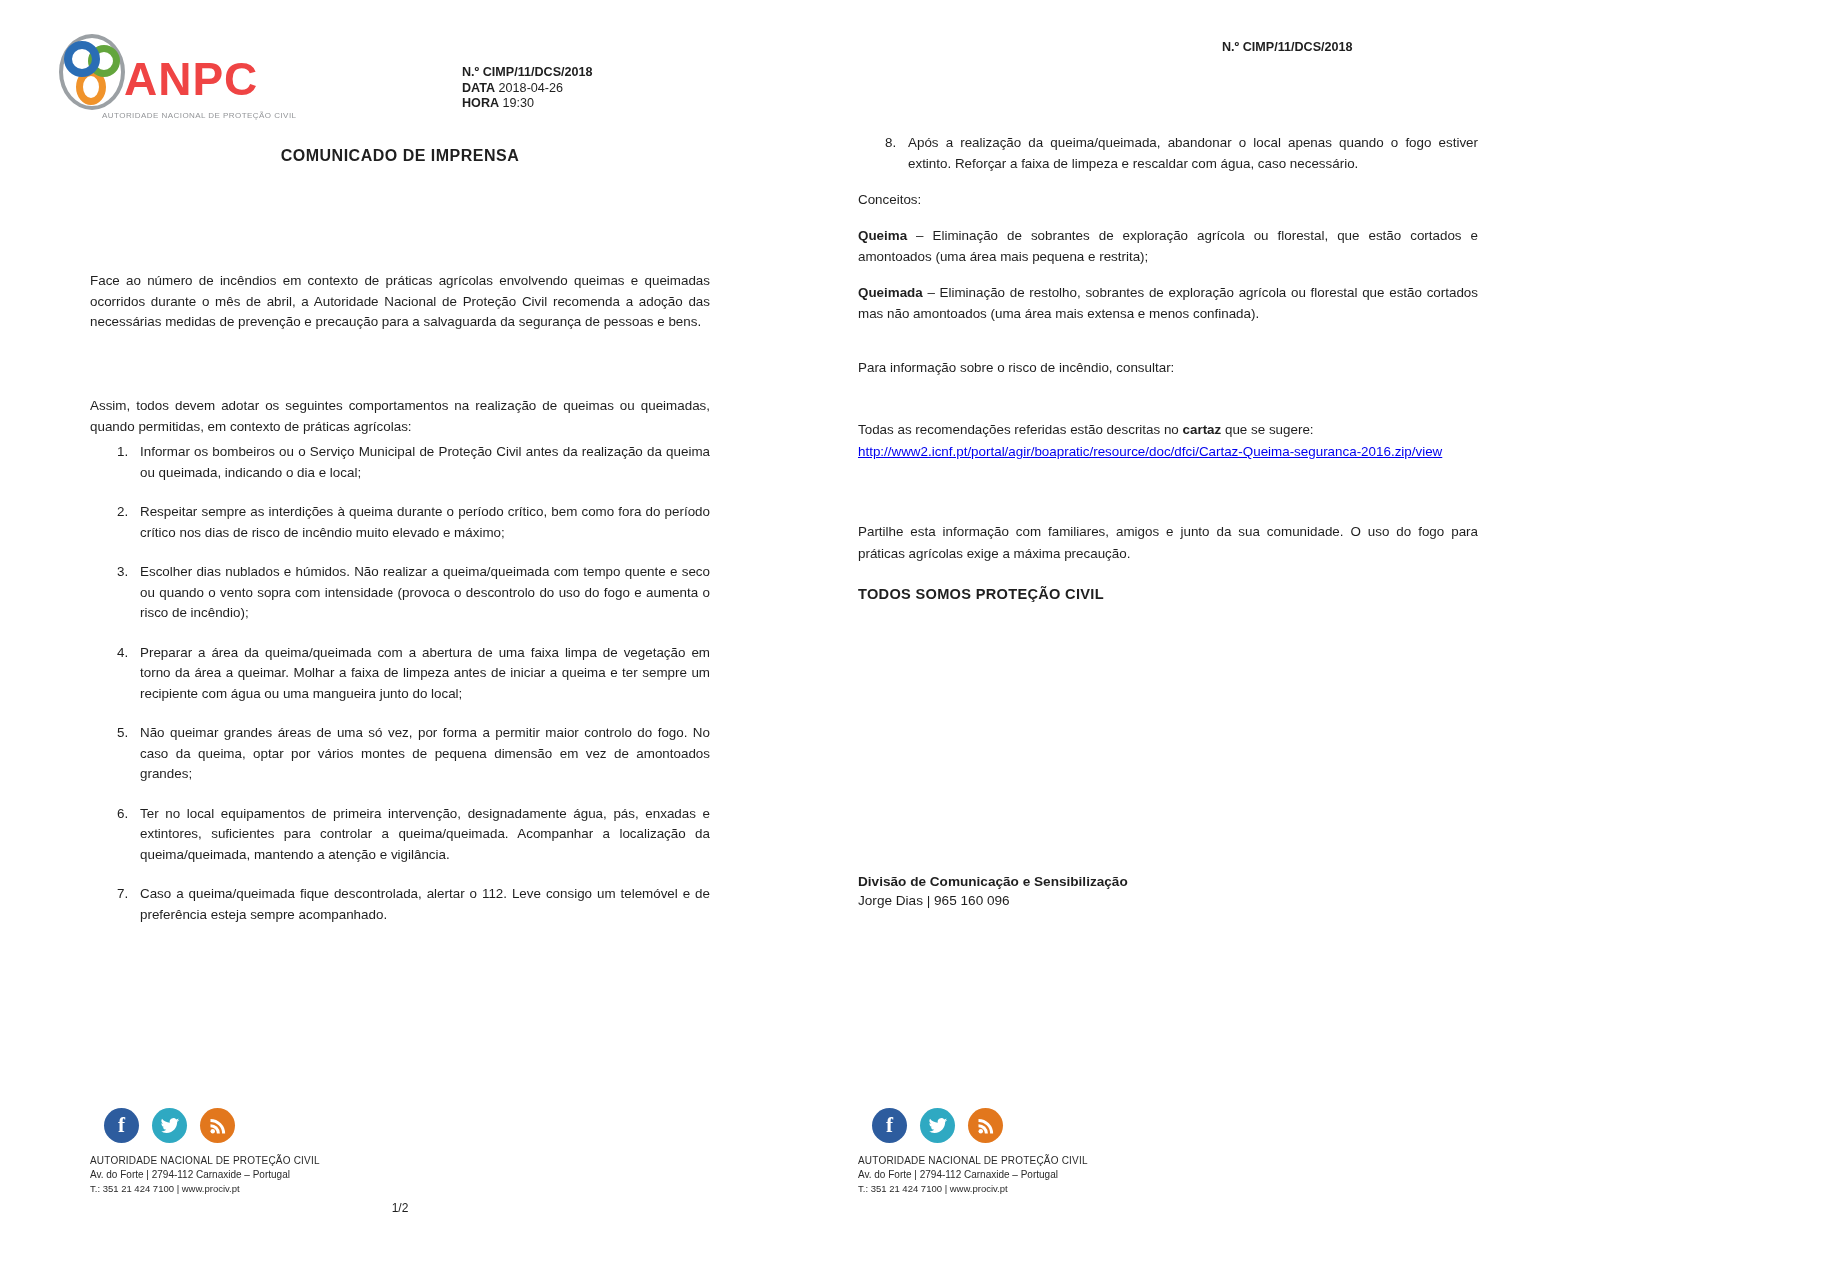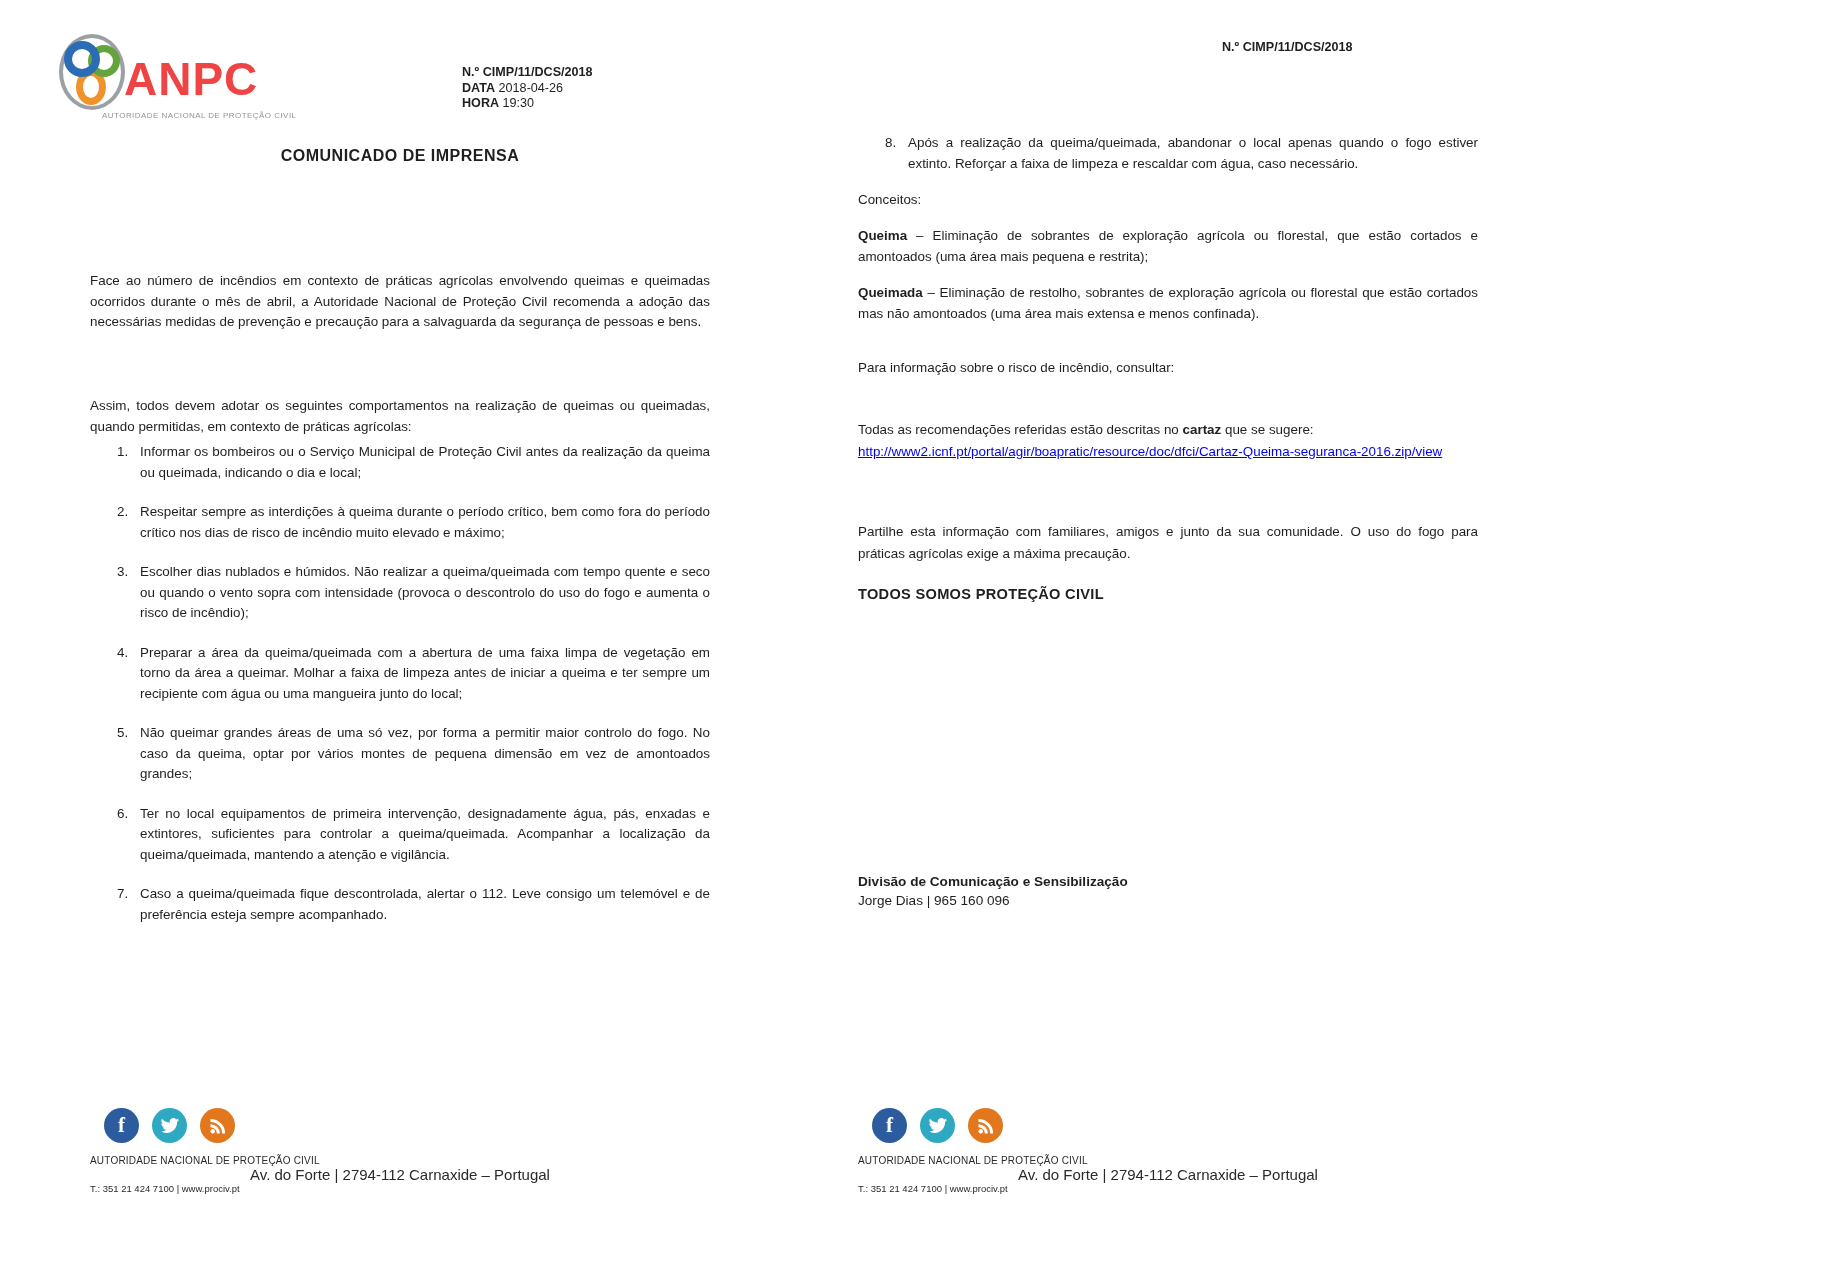--- a/index.html
+++ b/index.html
@@ -50,21 +50,21 @@
   a.doclink{color:#0000EE;text-decoration:underline;word-break:break-word;}
   
   .social{position:absolute;top:1108px;left:14px;display:flex;gap:13px;}
   .sicon{width:35px;height:35px;border-radius:50%;display:flex;align-items:center;justify-content:center;}
   .sicon.fb{background:#2d5c9e;}
   .sicon.tw{background:#2fa9c2;}
   .sicon.rss{background:#e2771d;}
   .sicon .fglyph{color:#fff;font-weight:bold;font-size:21px;line-height:21px;font-family:"Liberation Serif",serif;}
   .sicon svg{display:block;}
   .f-org{top:1155px;font-size:10px;letter-spacing:.2px;line-height:12px;color:#2a2a2a;}
-  .f-addr{top:1169px;font-size:15px;line-height:12px;color:#2a2a2a;text-align:center;}
+  .f-addr{top:1169px;font-size:10px;line-height:12px;color:#2a2a2a;}
   .f-phone{top:1183px;font-size:9.5px;line-height:12px;color:#2a2a2a;}
   .f-page{top:1198px;text-align:center;font-size:12px;}
 </style>
 </head>
 <body>
 
 <div class="canvas">
 
   <div class="logo">
     <div class="emblem">
@@ -131,20 +131,21 @@
         <svg width="18" height="18" viewBox="0 0 24 24" fill="#ffffff">
             <circle cx="5" cy="19" r="3"></circle>
             <path d="M2 9.5A12.5 12.5 0 0 1 14.5 22h-4A8.5 8.5 0 0 0 2 13.5z"></path>
             <path d="M2 2.5A19.5 19.5 0 0 1 21.5 22h-4A15.5 15.5 0 0 0 2 6.5z"></path>
           </svg>
       </div>
     </div>
     <div class="b f-org">AUTORIDADE NACIONAL DE PROTEÇÃO CIVIL</div>
     <div class="b f-addr">Av. do Forte | 2794-112 Carnaxide – Portugal</div>
     <div class="b f-phone">T.: 351 21 424 7100 | www.prociv.pt</div>
+    <div class="b f-page">1/2</div>
   </div>
 
   <div class="p2ref">N.º CIMP/11/DCS/2018</div>
 
   <div class="col col2">
     <div class="b t-item8 li" style="margin-bottom:0;">
       <span class="num">8.</span>
       <span class="txt">Após a realização da queima/queimada, abandonar o local apenas quando o fogo estiver extinto. Reforçar a faixa de limpeza e rescaldar com água, caso necessário.</span>
     </div>
     <div class="b t-conceitos">Conceitos:</div>

